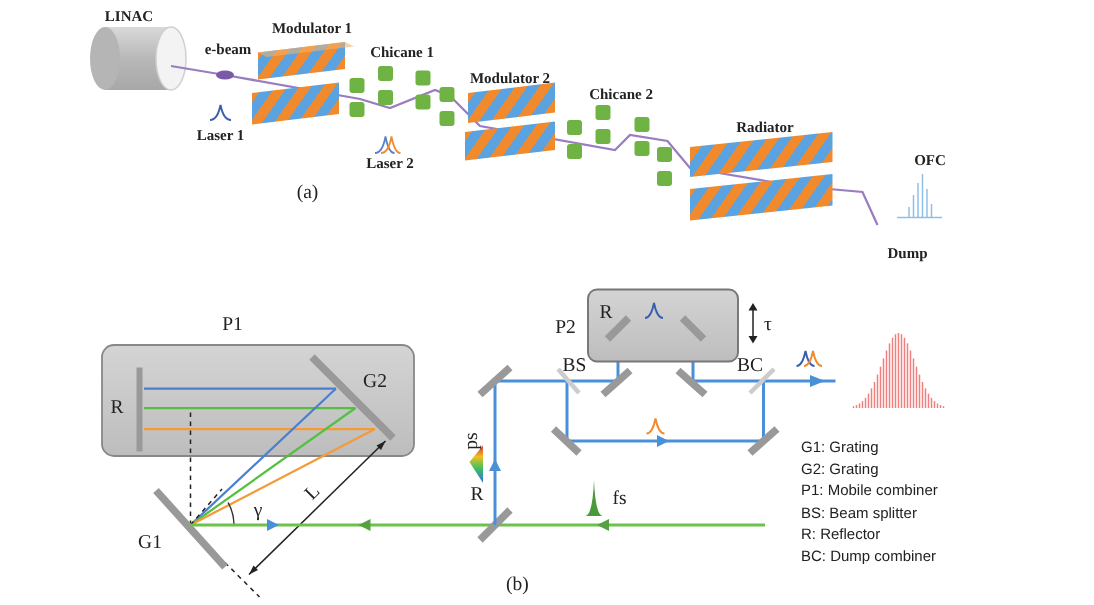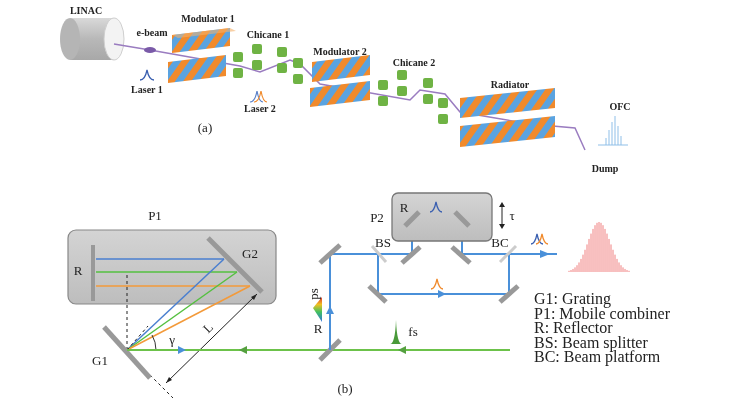--- a/index.html
+++ b/index.html
@@ -1,21 +1,21 @@
 <!DOCTYPE html>
 <html><head>
 <meta charset="utf-8">
 <style>
   html,body{margin:0;padding:0;background:#ffffff;}
   body{width:729px;height:403px;overflow:hidden;position:relative;font-family:"Liberation Serif",serif;}
   #stage{position:absolute;left:0;top:0;width:660px;height:403px;}
   svg text{font-family:"Liberation Serif",serif;}
   .lbl-bold{font-weight:bold;font-size:10px;fill:#222;}
   .lbl{font-size:13px;fill:#222;}
-  .legend{position:absolute;left:534px;top:292px;font-family:Liberation Serif, serif;font-size:16px;line-height:14.6px;color:#222;}
+  .legend{position:absolute;left:534px;top:292px;font-family:Liberation Sans, sans-serif;font-size:10px;line-height:14.6px;color:#222;}
   .legend div{white-space:nowrap;}
 </style>
 </head>
 <body>
 
 <div id="stage">
 <svg width="729" height="403" viewBox="0 0 729 403">
   <defs>
     <linearGradient id="cylG" x1="0" y1="0" x2="0" y2="1">
       <stop offset="0" stop-color="#d9d9d9"></stop>
@@ -230,18 +230,19 @@
           <line x1="627" x2="627" y1="272" y2="270.0411578009319"></line>
           <line x1="629" x2="629" y1="272" y2="270.7870993272859"></line>
         </g>
 
     <text x="345" y="393" class="lbl" text-anchor="middle">(b)</text>
   </g>
 </svg>
 
 <div class="legend">
   <div>G1: Grating</div>
+  <div>G2: Grating</div>
   <div>P1: Mobile combiner</div>
+  <div>BS: Beam splitter</div>
   <div>R: Reflector</div>
-  <div>BS: Beam splitter</div>
-  <div>BC: Beam platform</div>
+  <div>BC: Dump combiner</div>
 </div>
 </div>
 
 </body></html>

